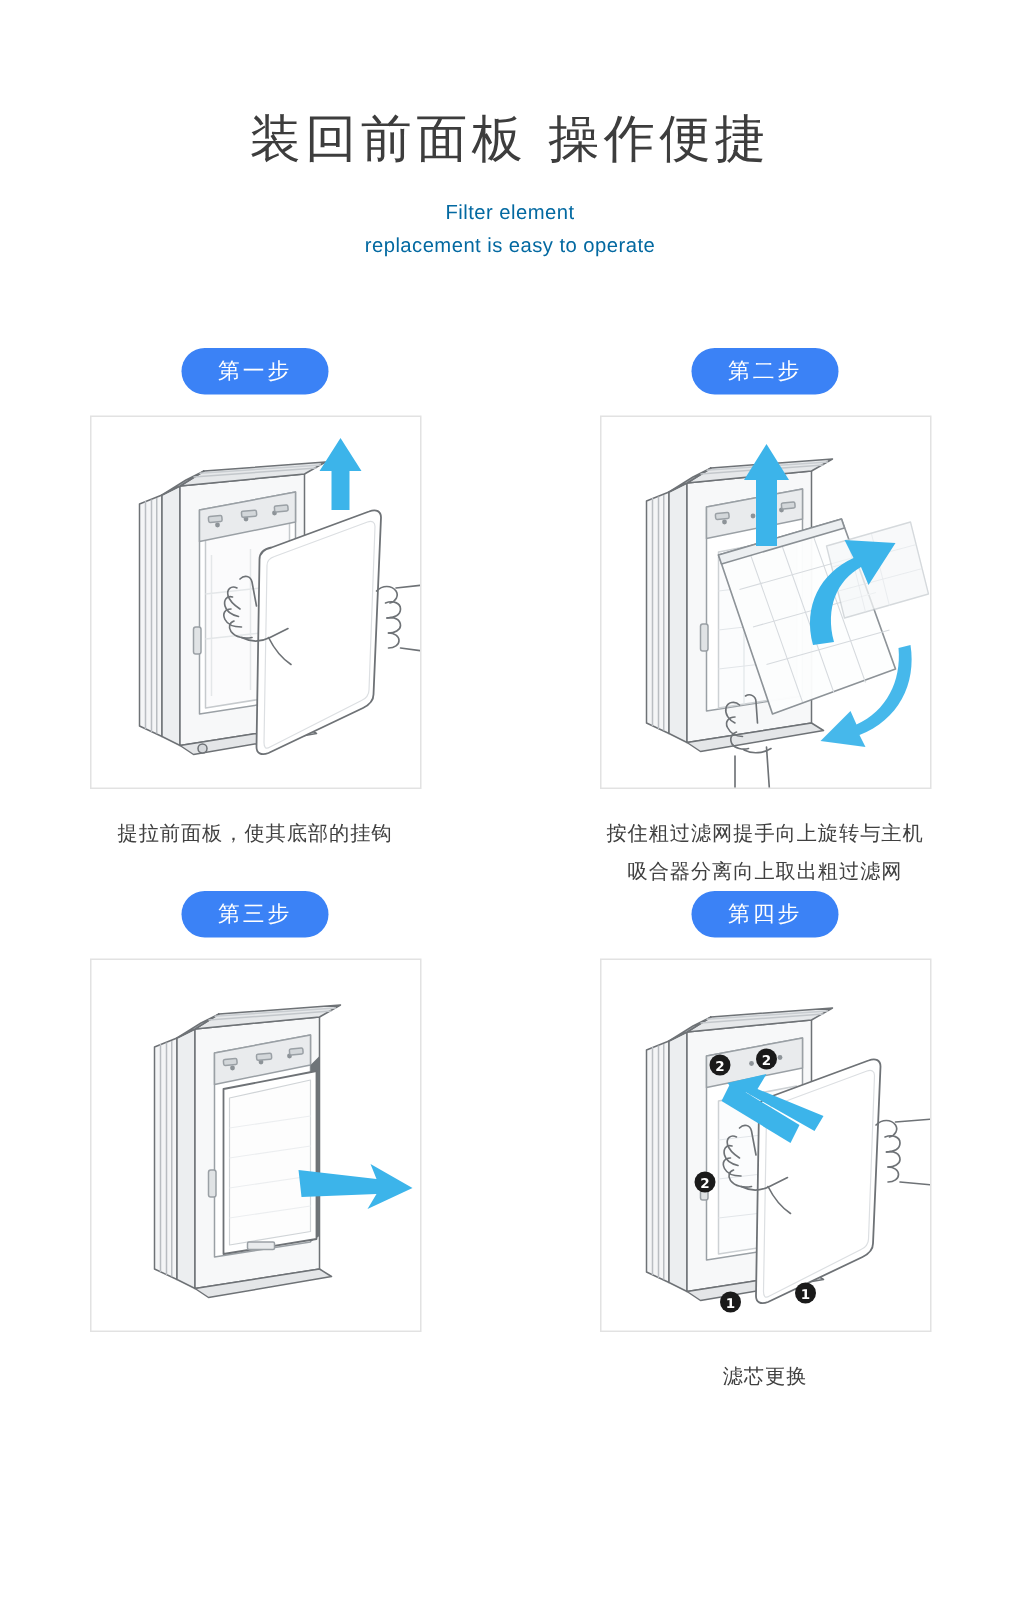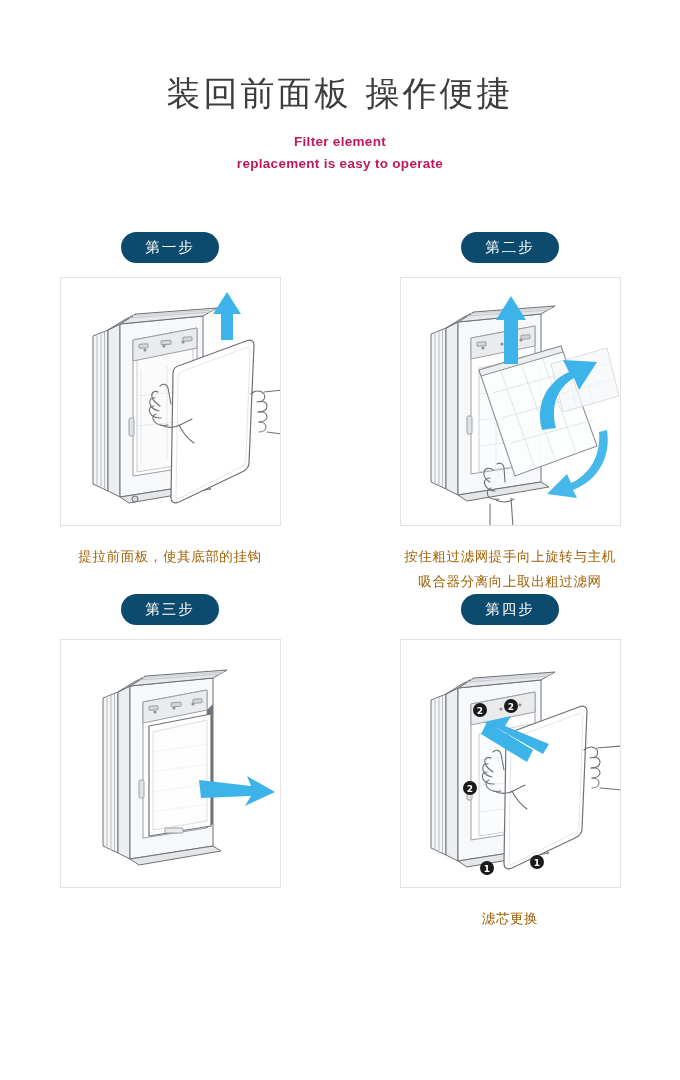--- a/index.html
+++ b/index.html
@@ -12,47 +12,47 @@
 
   
   .header{padding-top:72px;text-align:center;}
   .title{
     font-size:34px;color:#3d3d3d;font-weight:400;
     letter-spacing:3px;line-height:1.25;
     font-family:"DejaVu Sans","Liberation Sans",sans-serif;
   }
   .title .gap{display:inline-block;width:14px;}
   .subtitle{
-    margin-top:16px;font-size:13.5px;color:#be185d;
-    line-height:1.65;font-weight:700;letter-spacing:.3px;
+    margin-top:16px;font-size:13.5px;color:#0369a1;
+    line-height:1.65;font-weight:400;letter-spacing:.3px;
   }
 
   
   .steps{
     position:absolute;top:232px;left:0;width:680px;
     display:grid;grid-template-columns:340px 340px;
     grid-template-rows:auto auto;
   }
   .step{position:relative;display:flex;flex-direction:column;align-items:center;}
 
   .badge{
     width:98px;height:31px;border-radius:16px;
-    background:#0c4a6e;color:#ffffff;
+    background:#3b82f6;color:#ffffff;
     display:flex;align-items:center;justify-content:center;
     font-size:14.5px;letter-spacing:2px;
     font-family:"DejaVu Sans","Liberation Sans",sans-serif;
     box-sizing:border-box;
   }
   .frame{
     margin-top:14px;width:221px;height:249px;
     border:1px solid #e2e2e2;background:#fff;
     box-sizing:border-box;position:relative;overflow:hidden;
   }
   .caption{
-    margin-top:18px;font-size:13.5px;color:#a16207;
+    margin-top:18px;font-size:13.5px;color:#404040;
     line-height:1.85;text-align:center;letter-spacing:.6px;
     font-family:"DejaVu Sans","Liberation Sans",sans-serif;
   }
   .row2{}
 
   
   .ill{position:absolute;inset:0;}
   svg{display:block;}
 </style>
 </head>

